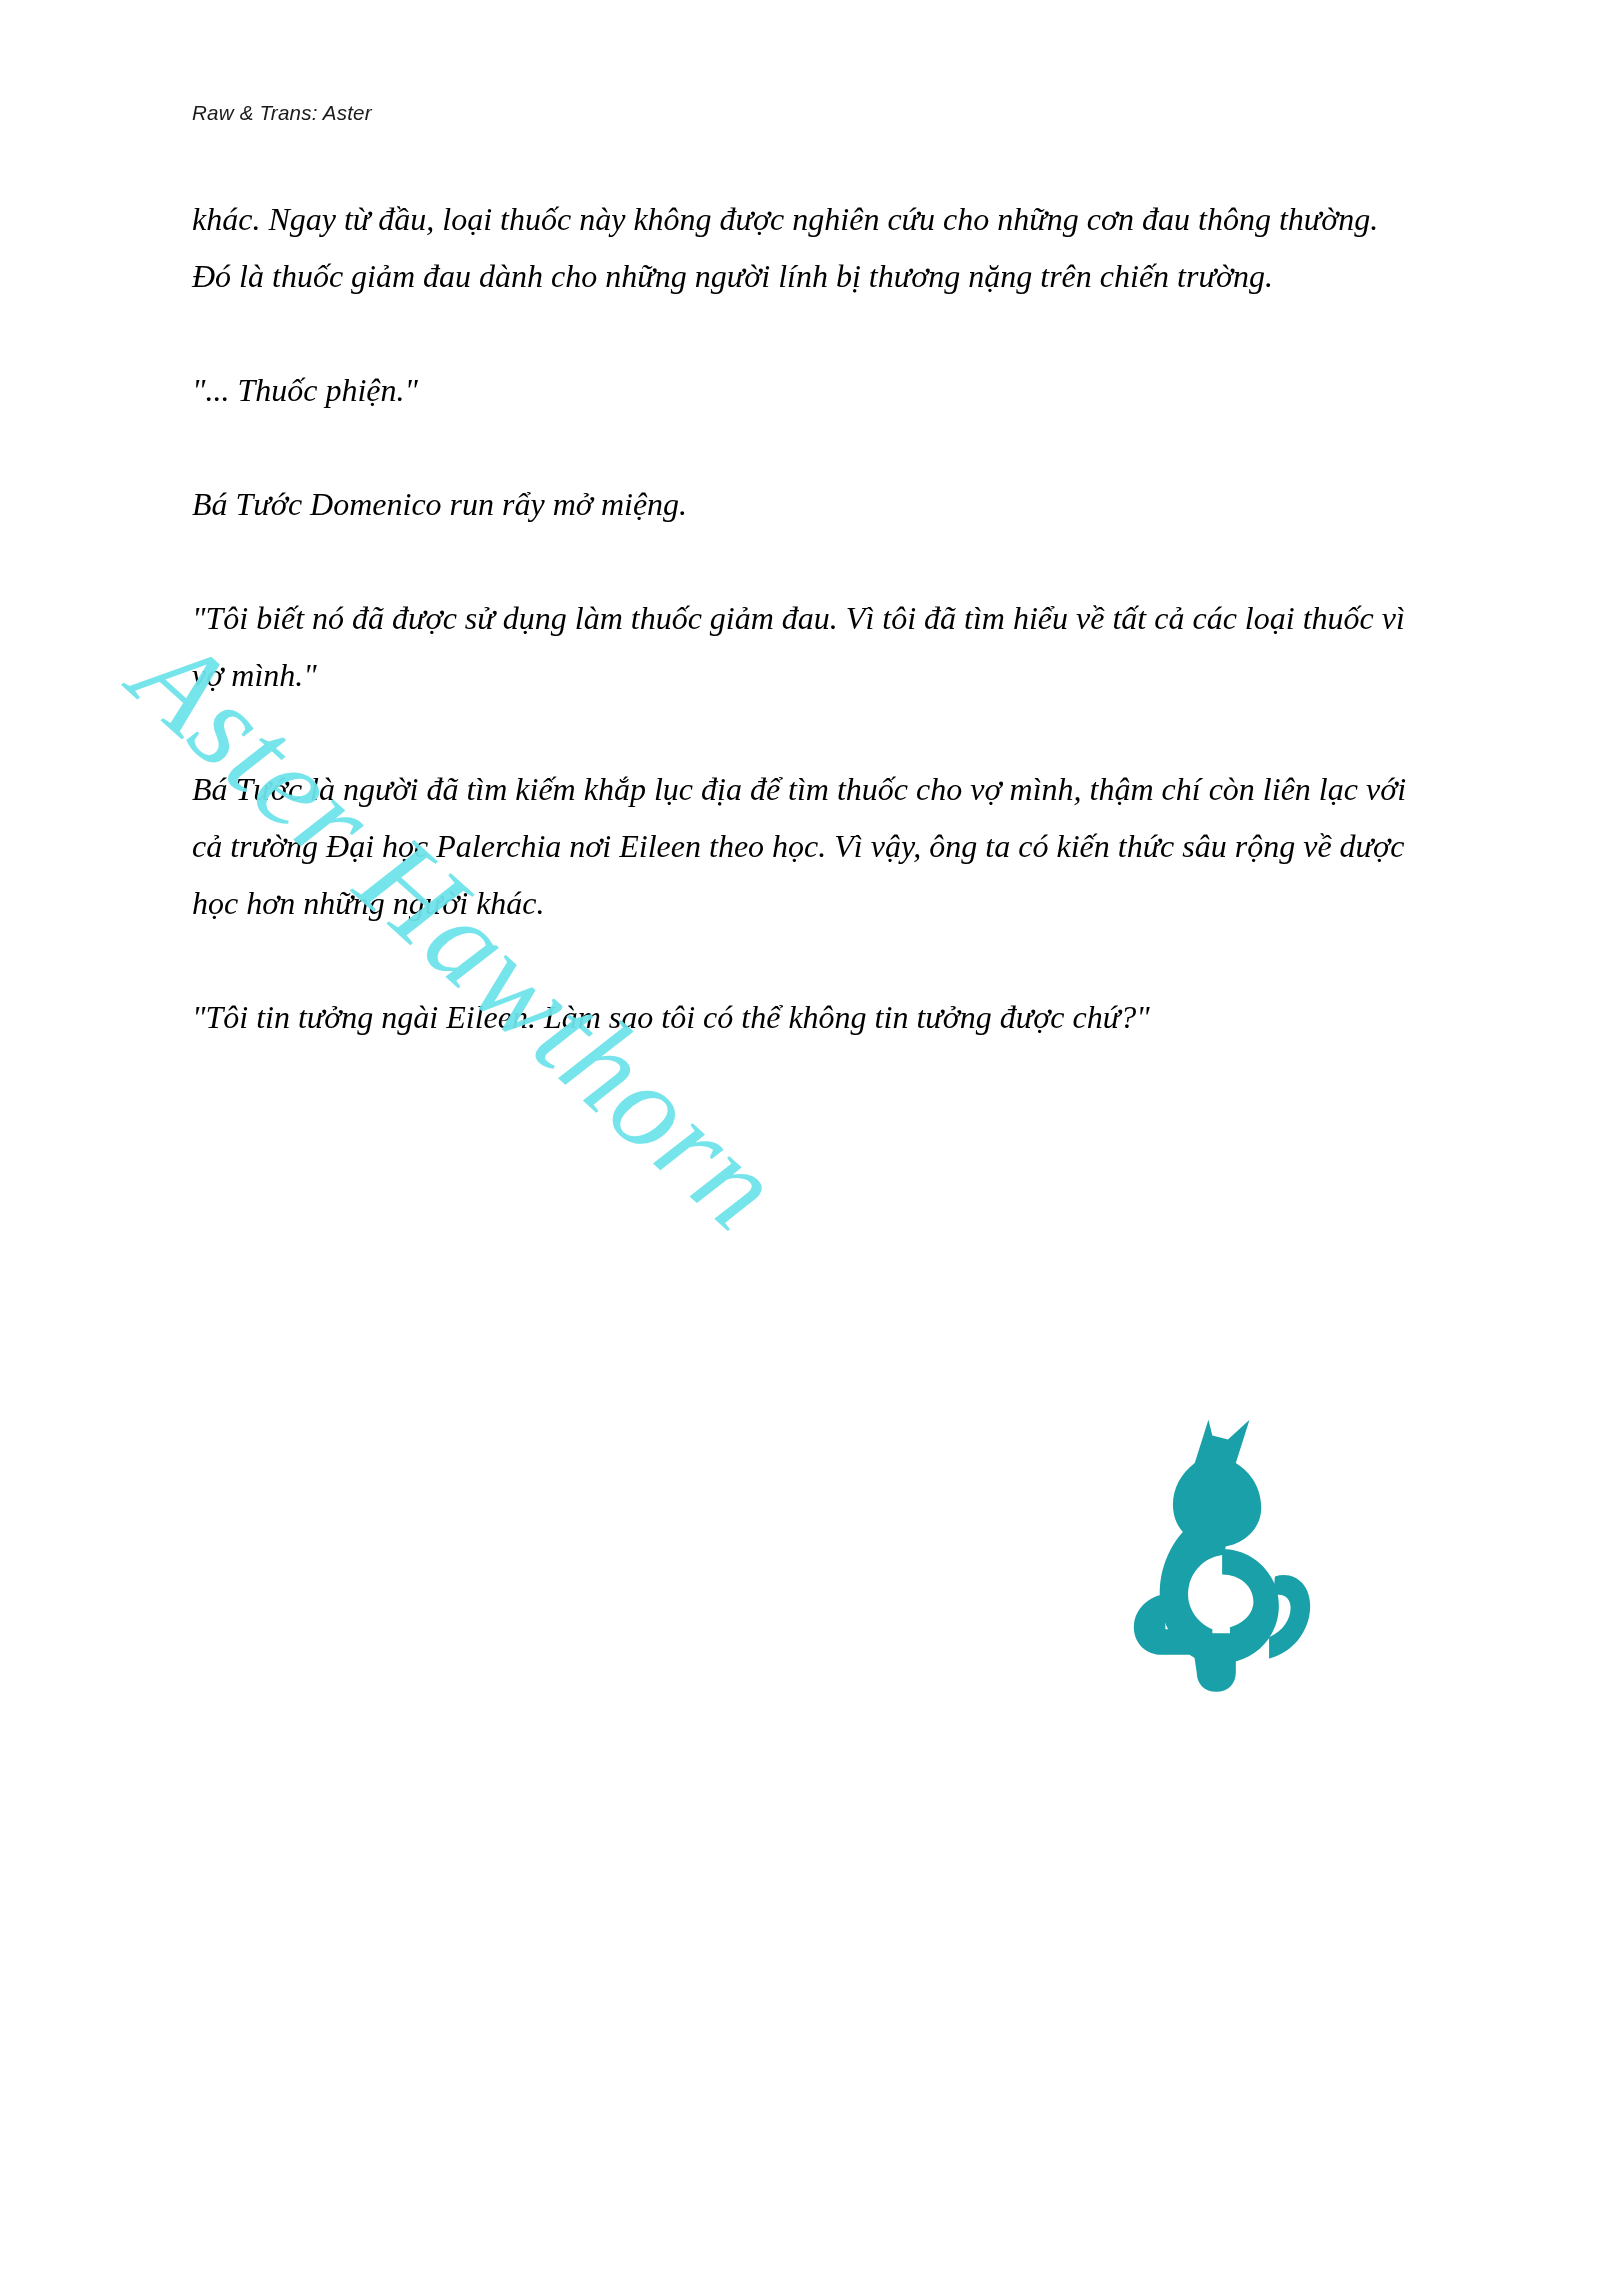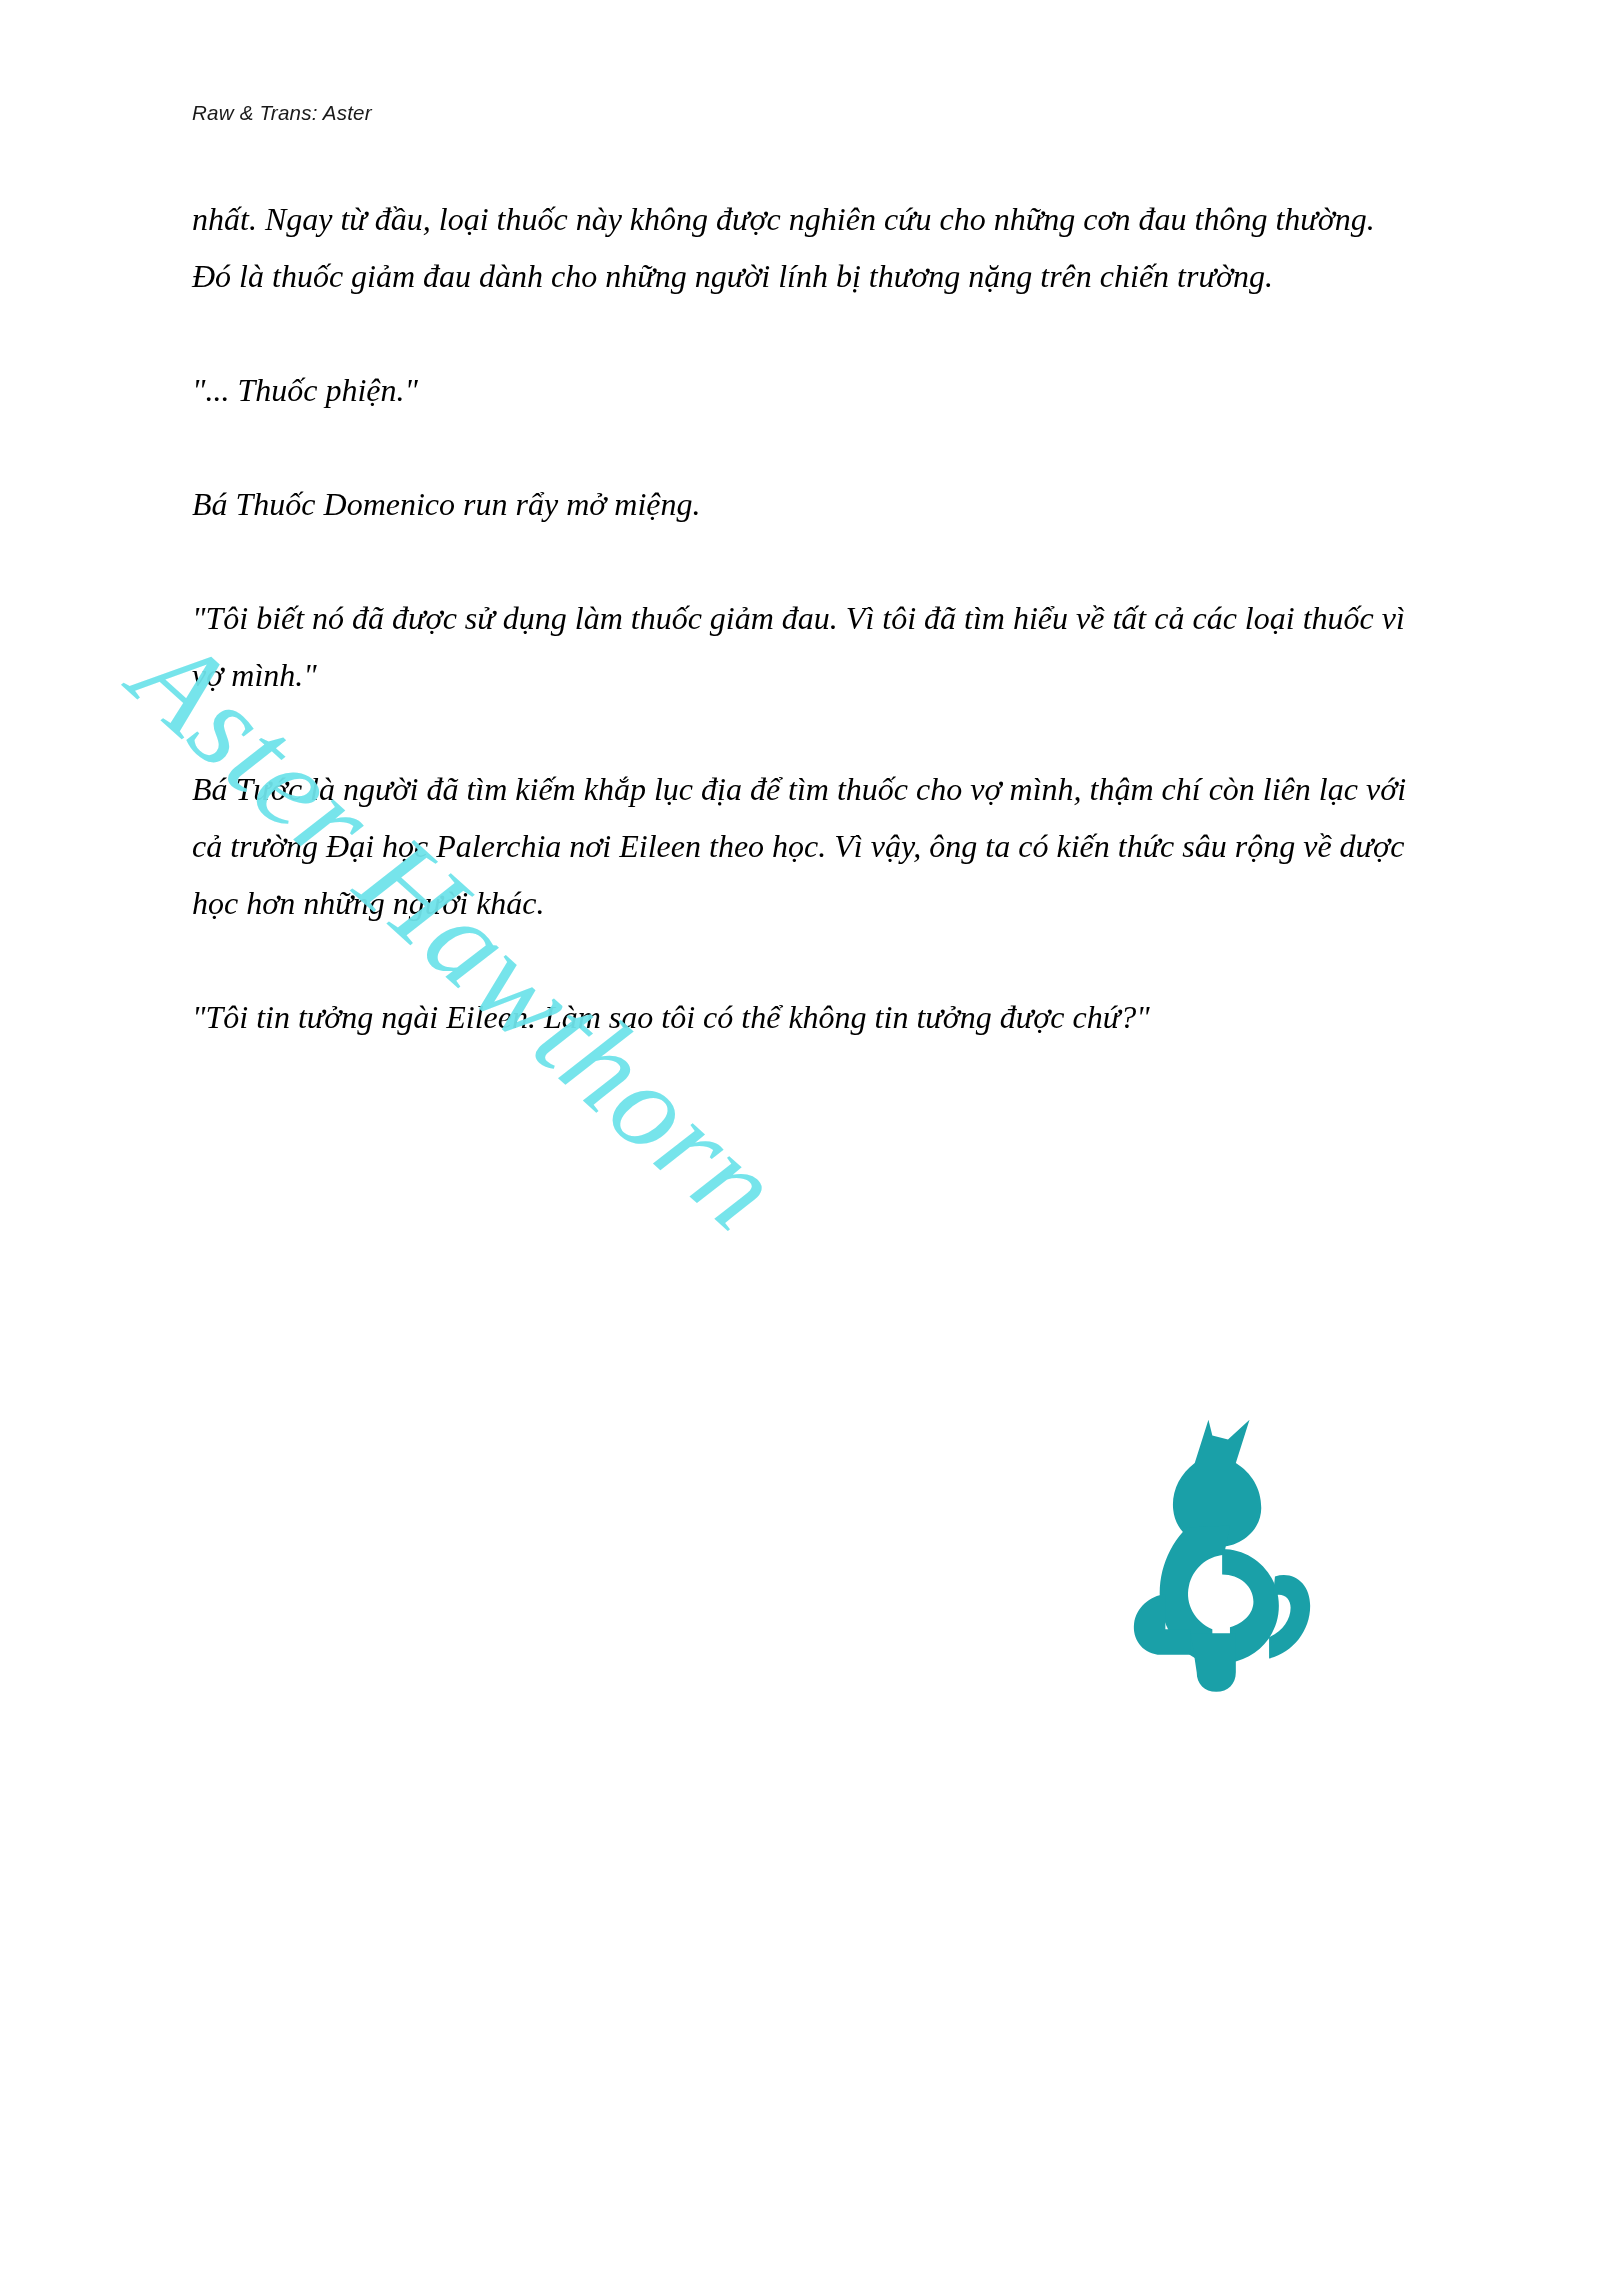--- a/index.html
+++ b/index.html
@@ -80,23 +80,23 @@
   }
 </style>
 </head>
 <body>
 
 <div class="page">
 
   <div class="header-note">Raw &amp; Trans: Aster</div>
 
   <div class="body-text">
-    <p class="para">nhất. Ngay từ đầu, loại thuốc này không được nghiên cứu cho những cơn đau thông thường. Đó là thuốc giảm đau dành cho những người lính bị thương nặng trên chiến trường.</p>
+    <p class="para">khác. Ngay từ đầu, loại thuốc này không được nghiên cứu cho những cơn đau thông thường. Đó là thuốc giảm đau dành cho những người lính bị thương nặng trên chiến trường.</p>
     <p class="para">"... Thuốc phiện."</p>
-    <p class="para">Bá Thuốc Domenico run rẩy mở miệng.</p>
+    <p class="para">Bá Tước Domenico run rẩy mở miệng.</p>
     <p class="para">"Tôi biết nó đã được sử dụng làm thuốc giảm đau. Vì tôi đã tìm hiểu về tất cả các loại thuốc vì vợ mình."</p>
     <p class="para narrow">Bá Tước là người đã tìm kiếm khắp lục địa để tìm thuốc cho vợ mình, thậm chí còn liên lạc với cả trường Đại học Palerchia nơi Eileen theo học. Vì vậy, ông ta có kiến thức sâu rộng về dược học hơn những người khác.</p>
     <p class="para">"Tôi tin tưởng ngài Eileen. Làm sao tôi có thể không tin tưởng được chứ?"</p>
   </div>
 
   <div class="watermark-text">Aster Hawthorn</div>
 
   <div class="watermark-cat">
     <svg viewBox="0 0 230 300" width="225" height="294" aria-hidden="true">
       <g fill="#1aa0a8">

